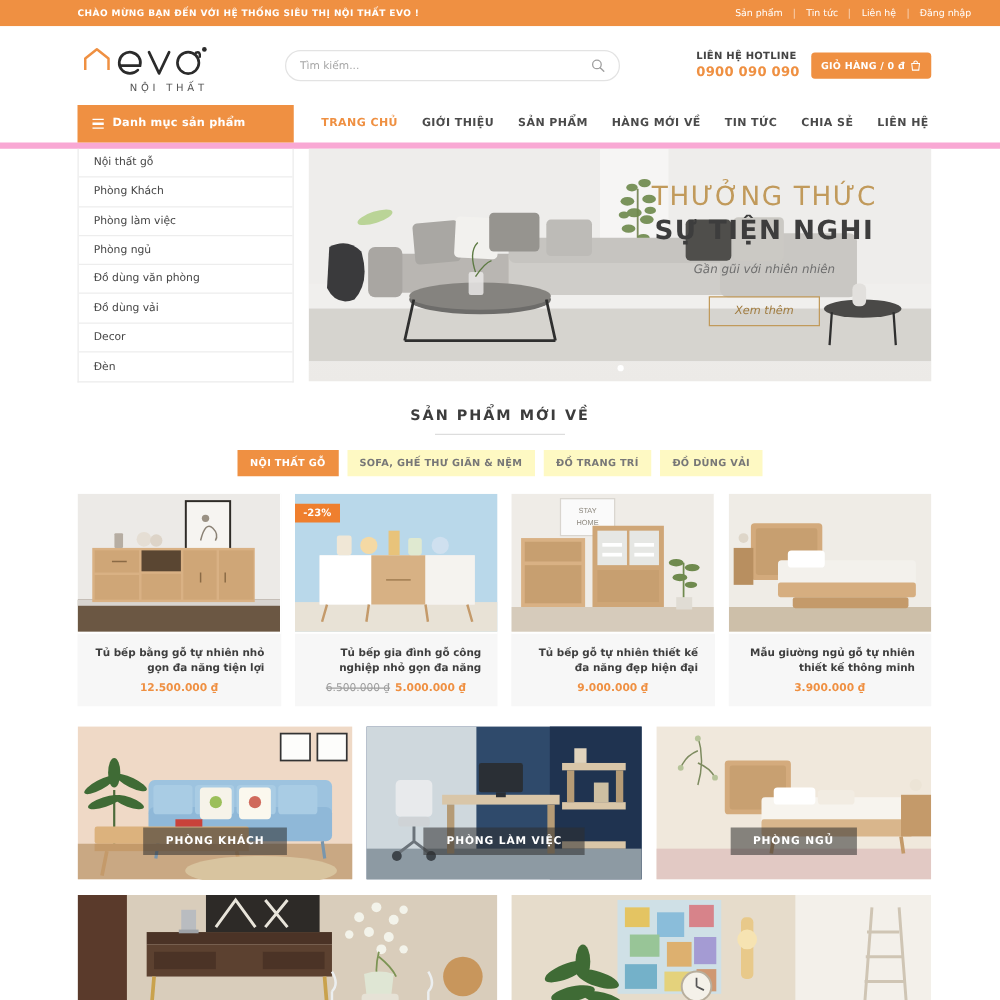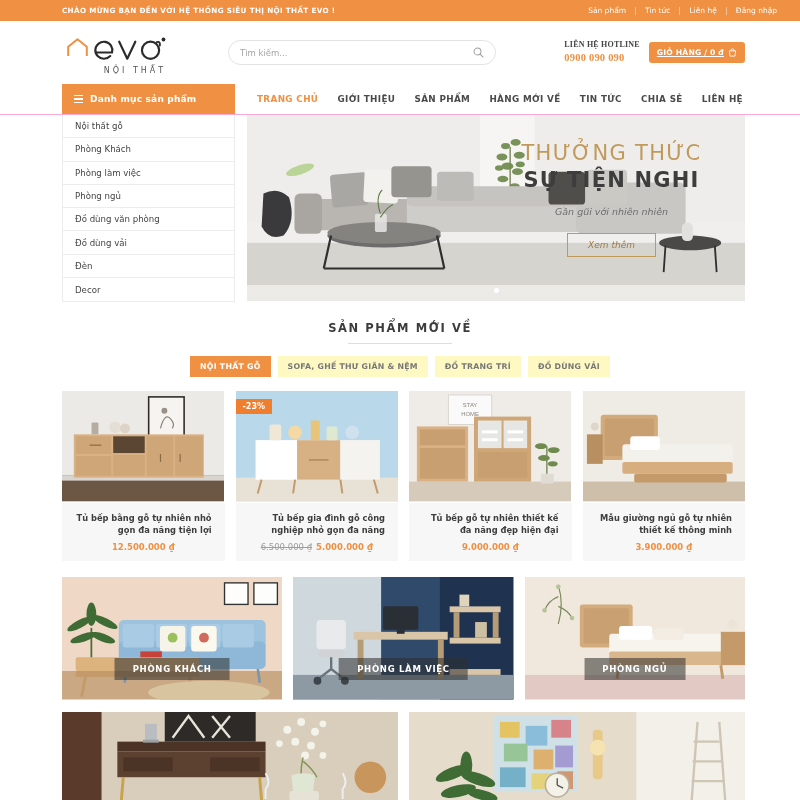--- a/index.html
+++ b/index.html
@@ -86,49 +86,48 @@
   }
   .search-box input::placeholder { color: #a6a6a6; }
   .search-icon { width: 11px; height: 11px; opacity: 0.62; }
 
   .hdr-right {
     margin-left: auto;
     display: flex;
     align-items: center;
     gap: 9px;
   }
-  .hotline { text-align: left; line-height: 1.35; font-family: Liberation Serif, serif; }
+  .hotline { text-align: left; line-height: 1.35; }
   .hotline-label {
     font-size: 8px; font-weight: bold; color: #444; letter-spacing: 0.2px;
   }
   .hotline-num {
     font-size: 10.5px; font-weight: bold; color: #ef9042; letter-spacing: 0.2px;
   }
   .cart-btn {
     background: #ef9042;
     color: #fff;
     font-size: 7.6px;
     font-weight: bold;
     letter-spacing: 0.2px;
     padding: 6px 8px;
     border-radius: 3px;
     display: flex; gap: 4px;
     border: none; cursor: pointer;
     font-family: inherit;
     white-space: nowrap;
-    text-decoration: underline;
   }
   .bag-icon { width: 9px; height: 9px; }
 
   
   .navrow {
     display: flex;
     padding: 0 55px 0 62px;
     align-items: flex-end;
-    border-bottom: 1px solid #f9a8d4;
+    border-bottom: 5px solid #f9a8d4;
   }
   .cat-header {
     width: 173px;
     background: #ef9042;
     color: #fff;
     display: flex; align-items: center; gap: 7px;
     padding: 0 12px;
     height: 30px;
     font-size: 9px;
     font-weight: bold;
@@ -421,22 +420,22 @@
   </div>
 
   <div class="contentrow">
     <div class="sidebar">
       <div class="sidebar-item">Nội thất gỗ</div>
       <div class="sidebar-item">Phòng Khách</div>
       <div class="sidebar-item">Phòng làm việc</div>
       <div class="sidebar-item">Phòng ngủ</div>
       <div class="sidebar-item">Đồ dùng văn phòng</div>
       <div class="sidebar-item">Đồ dùng vải</div>
+      <div class="sidebar-item">Decor</div>
       <div class="sidebar-item">Đèn</div>
-      <div class="sidebar-item">Decor</div>
     </div>
 
     <div class="banner">
       <svg class="banner-photo" viewBox="0 0 545 186" preserveAspectRatio="xMidYMid slice">
         <rect width="545" height="186" fill="#f0efed"></rect>
         <rect x="0" y="0" width="545" height="118" fill="#eeedeb"></rect>
 
         <rect x="255" y="0" width="60" height="118" fill="#f6f5f4"></rect>
 
         <path d="M288 118 L288 35" stroke="#7e8b5e" stroke-width="1.6"></path>

